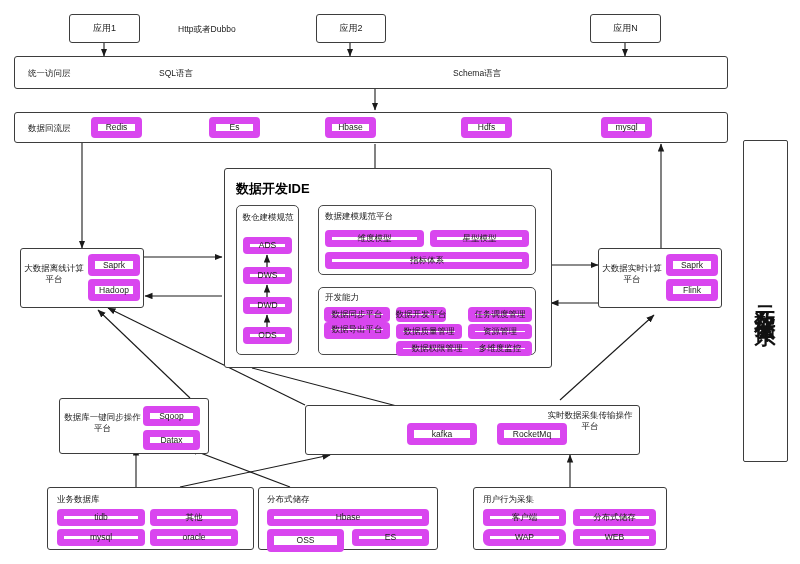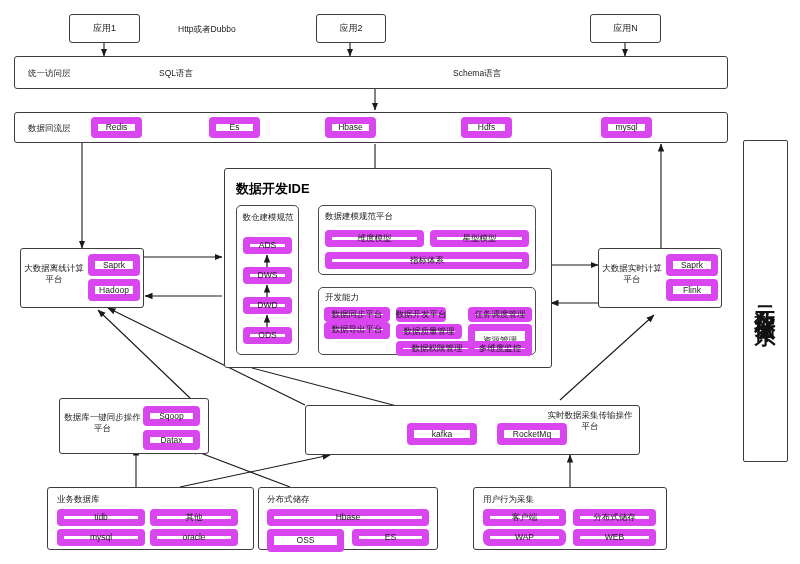--- a/index.html
+++ b/index.html
@@ -240,21 +240,21 @@
   </div>
   <div class="chip" style="left:468px; top:307px; width:64px; height:15px;">
     <span>任务调度管理</span>
   </div>
   <div class="chip" style="left:324px; top:324px; width:66px; height:15px;">
     <span>统一SDL语法</span>
   </div>
   <div class="chip" style="left:396px; top:324px; width:66px; height:15px;">
     <span>数据质量管理</span>
   </div>
-  <div class="chip" style="left:468px; top:324px; width:64px; height:32px;">
+  <div class="chip" style="left:468px; top:324px; width:64px; height:15px;">
     <span>资源管理</span>
   </div>
   <div class="chip" style="left:324px; top:322px; width:66px; height:15px;">
     <span>数据导出平台</span>
   </div>
   <div class="chip" style="left:396px; top:341px; width:82px; height:15px;">
     <span>数据权限管理</span>
   </div>
   <div class="chip" style="left:468px; top:341px; width:64px; height:15px;">
     <span>多维度监控</span>

